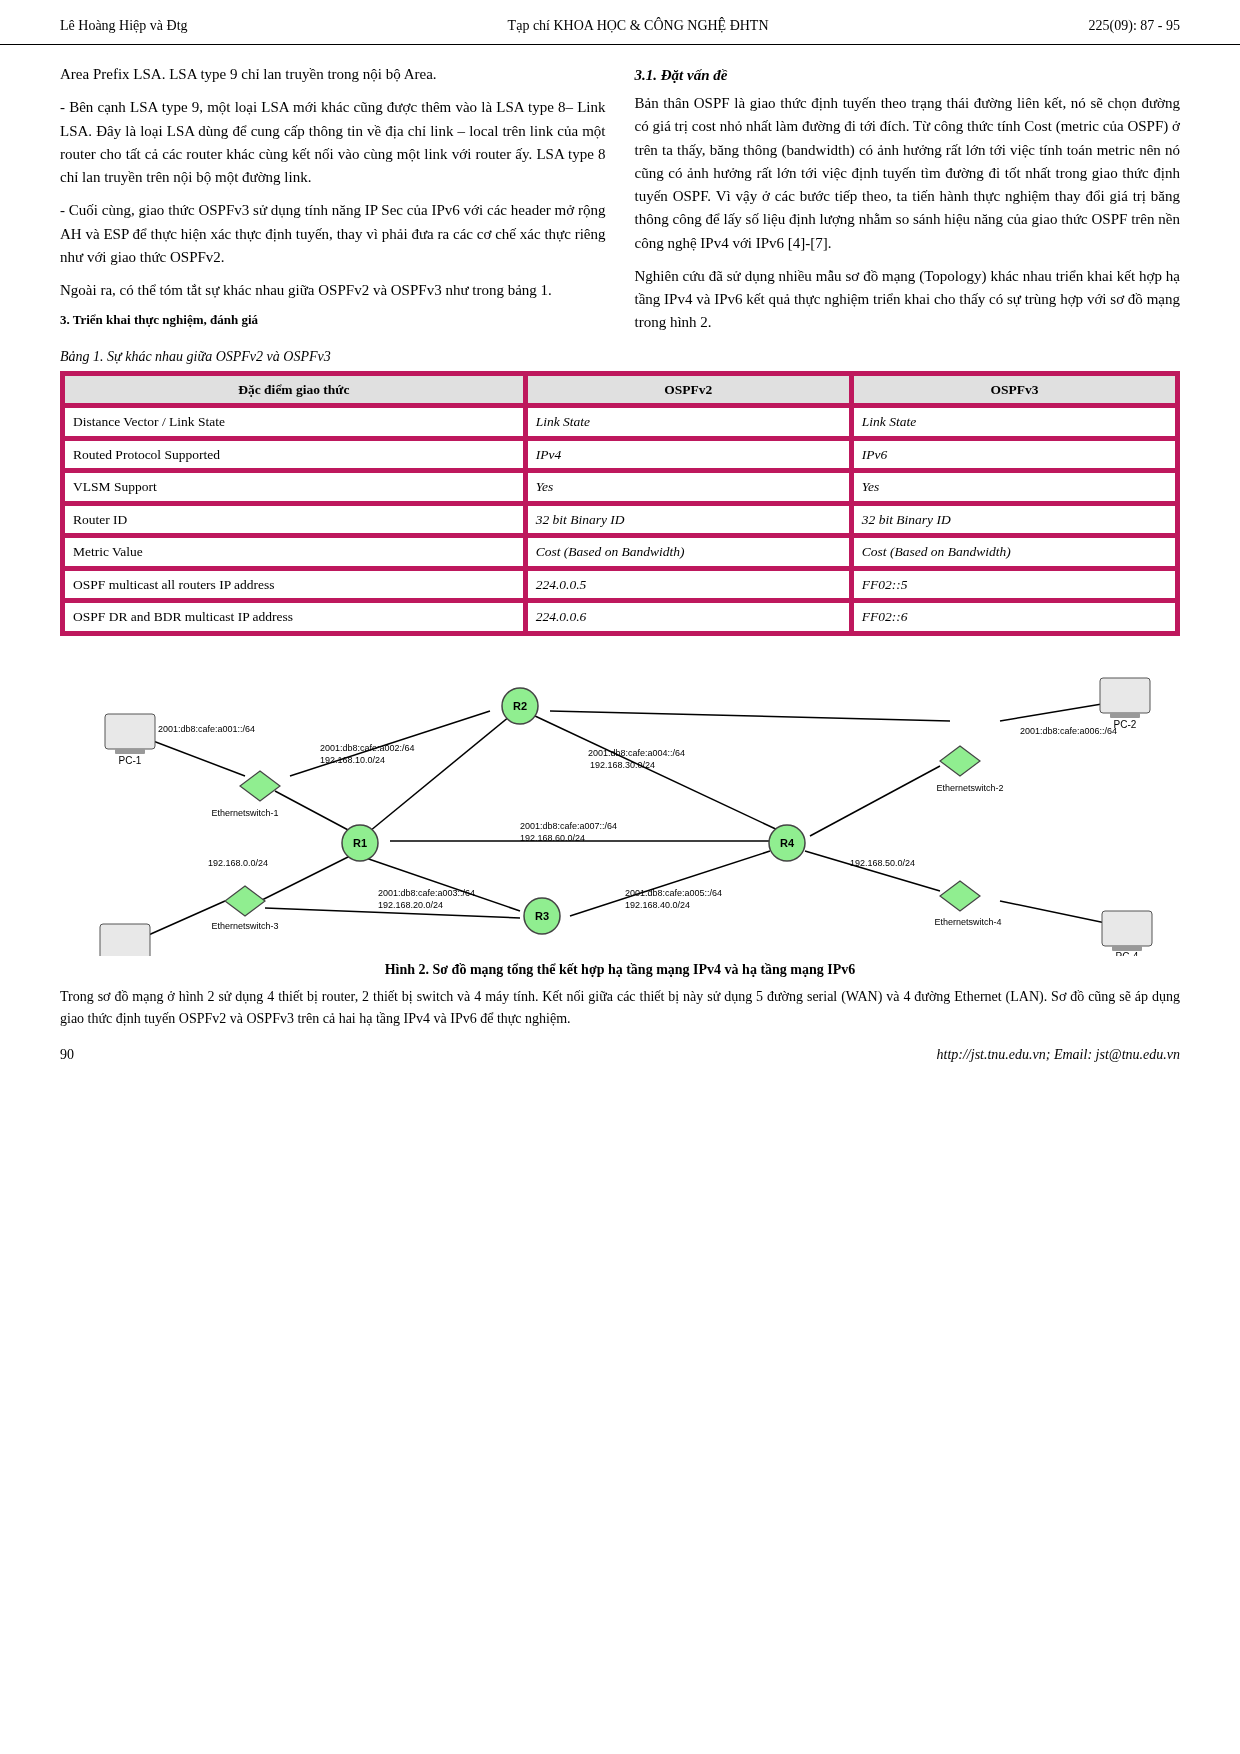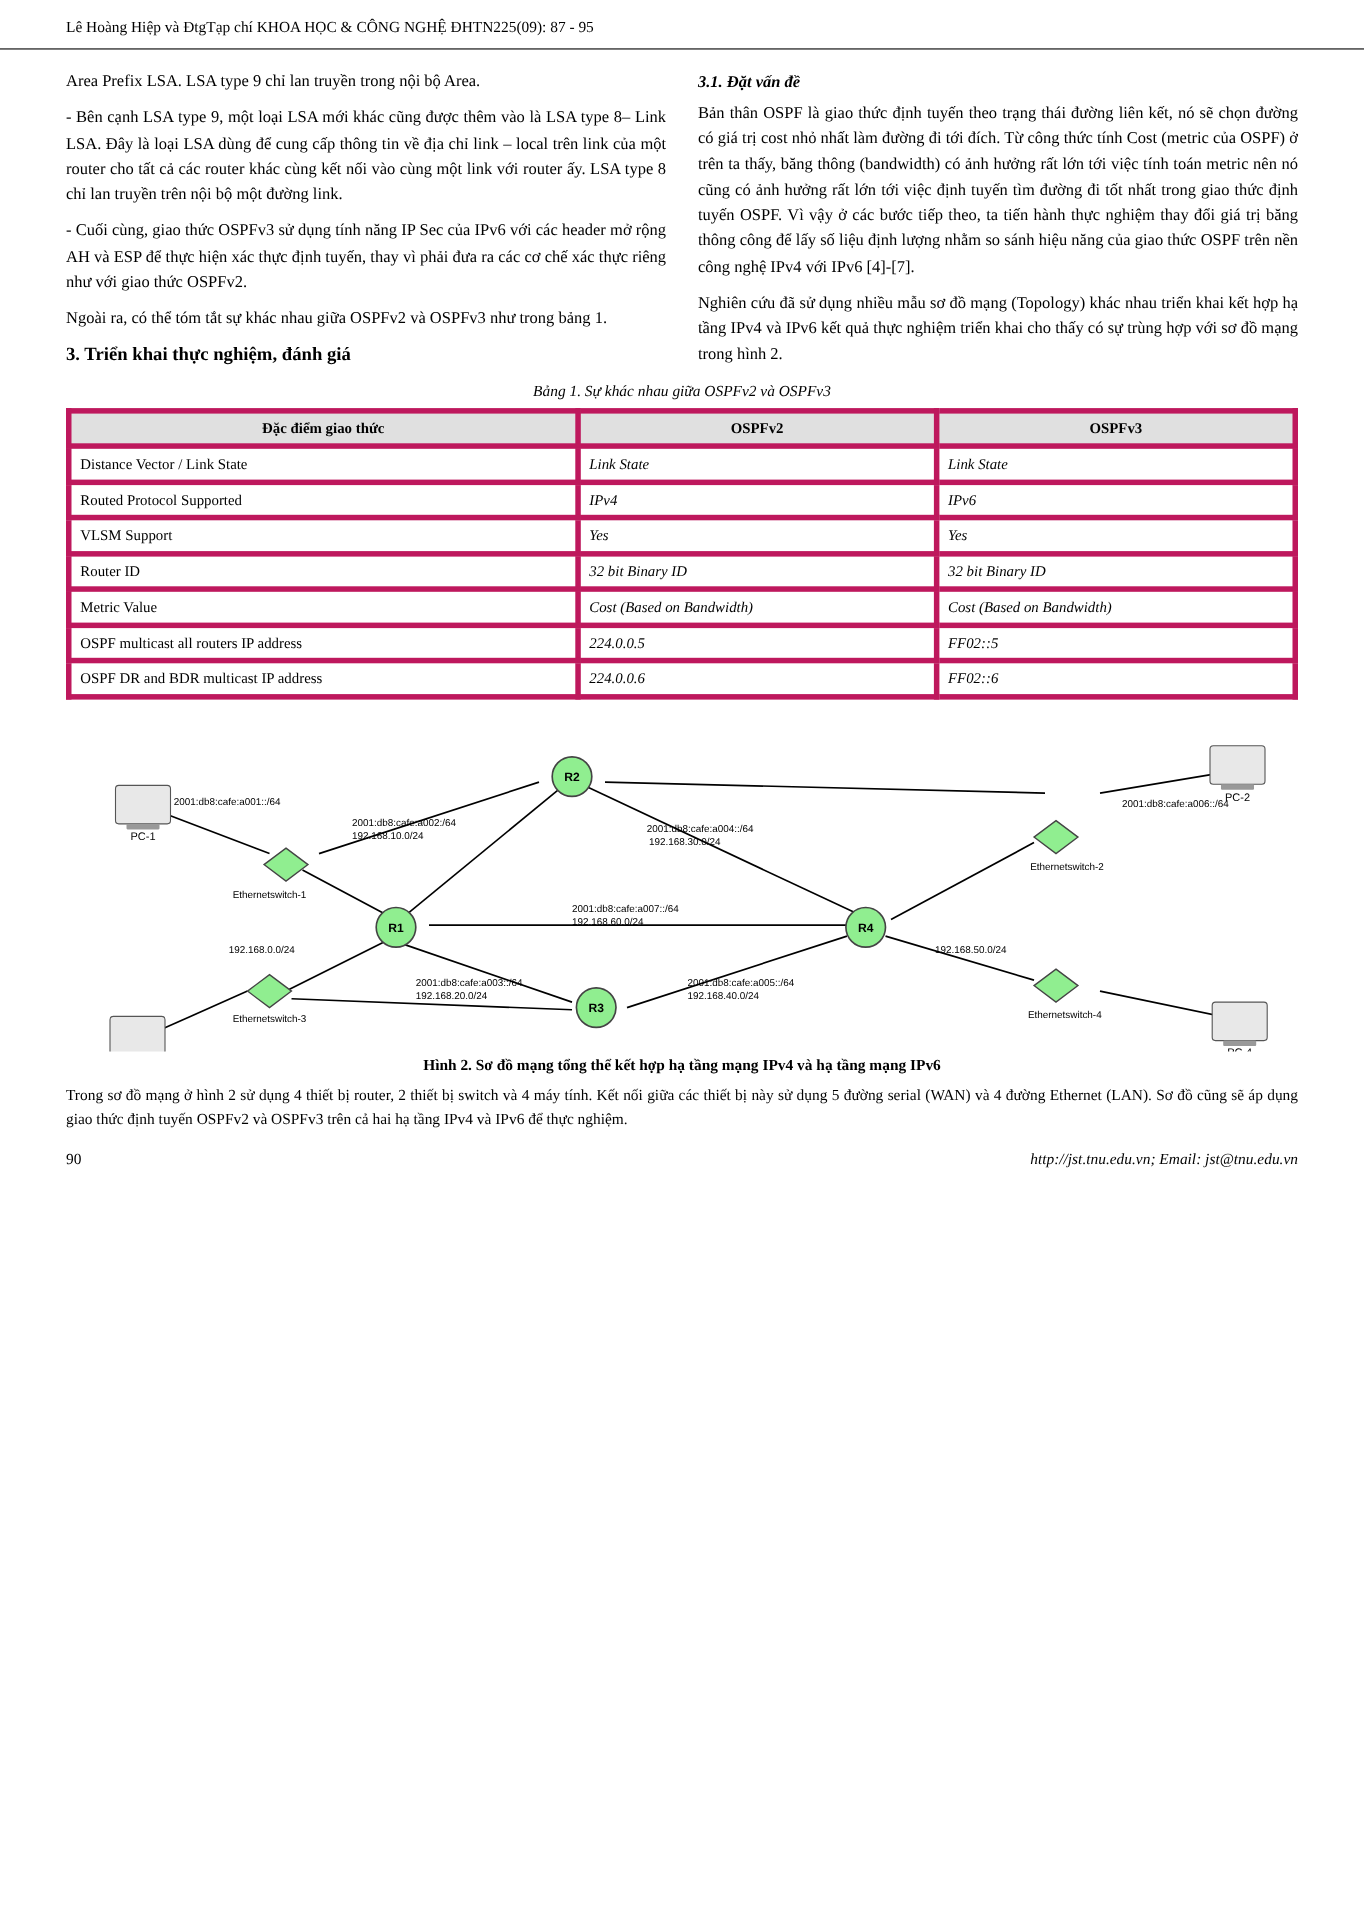--- a/index.html
+++ b/index.html
@@ -13,20 +13,21 @@
     }
     .page {
       width: 1240px;
       min-height: 1754px;
       padding: 0;
       background: #fff;
       position: relative;
     }
     .header {
       display: flex;
+      justify-content: space-between;
       align-items: center;
       padding: 18px 60px 10px 60px;
       border-bottom: 1.5px solid #000;
       font-size: 14px;
     }
     .content {
       display: flex;
       padding: 18px 60px 0 60px;
       gap: 29px;
     }
@@ -34,39 +35,38 @@
       flex: 1;
       min-width: 0;
     }
     .col-right {
       flex: 1;
       min-width: 0;
     }
     p { margin-bottom: 10px; line-height: 1.55; text-align: justify; }
     .section-title {
       font-weight: bold;
-      font-size: 17px;
+      font-size: 13px;
       margin-bottom: 8px;
       margin-top: 4px;
     }
     .section-title-right {
       font-weight: bold;
       font-style: italic;
       font-size: 15px;
       margin-bottom: 8px;
       margin-top: 4px;
     }
     .full-width {
       padding: 0 60px;
     }
     .table-section {
       margin-top: 4px;
     }
     .table-caption {
-      text-align: center;
       font-size: 14px;
       margin-bottom: 6px;
     }
     .table-caption em { font-style: italic; }
     table {
       width: 100%;
       border-collapse: collapse;
       font-size: 13.5px;
     }
     table thead tr {

